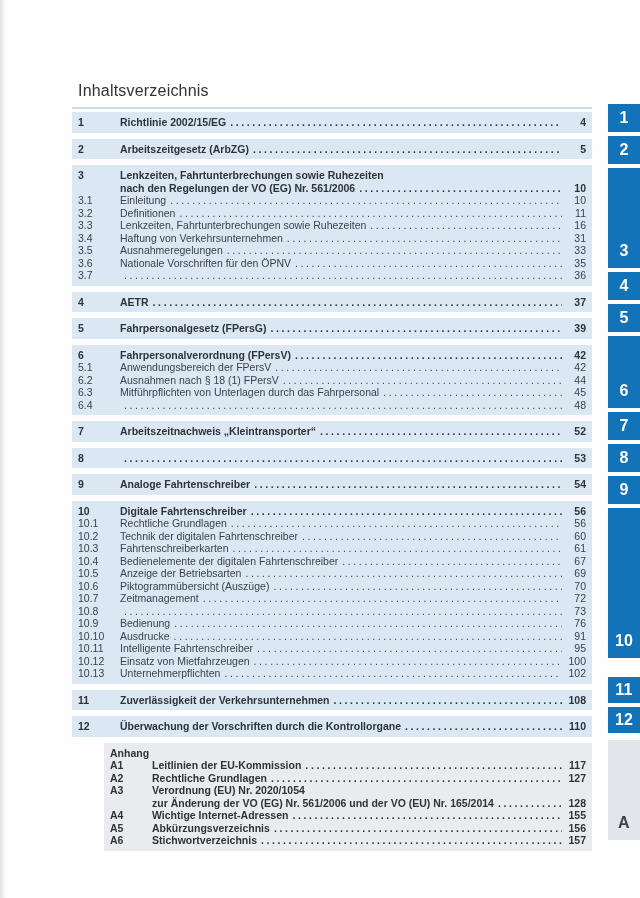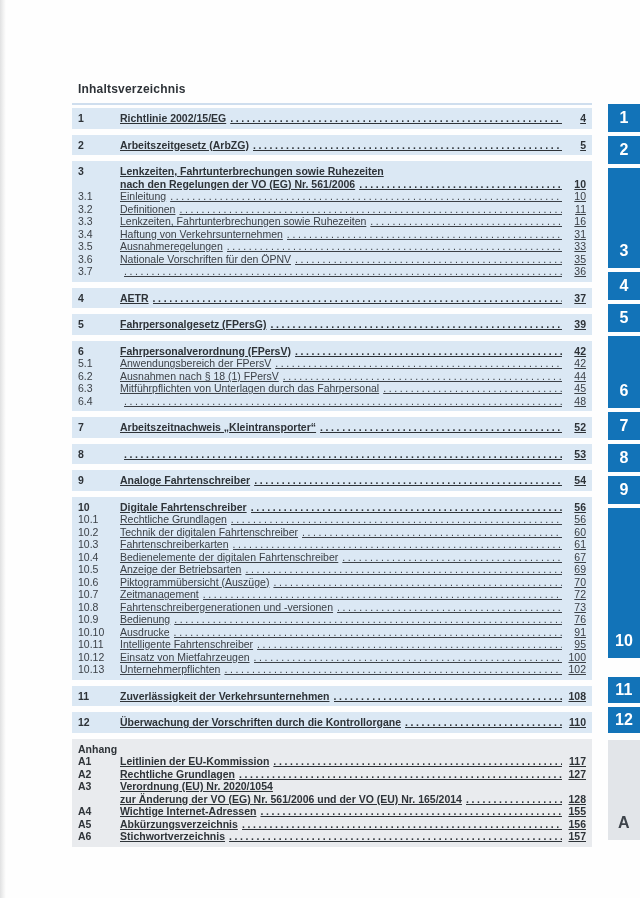--- a/index.html
+++ b/index.html
@@ -1,31 +1,31 @@
 <!DOCTYPE html>
 <html style="--tab-blue: #1273b8; --row-blue: #dbe8f4; --anhang-gray: #e9ebee; --tab-gray-bg: #e2e5e9; --tab-gray-text: #3e444b; --text-bold: #2e3338; --text-reg: #3c4147; --rule: #cfdeee;"><head>
 <meta charset="utf-8">
 <style>
   html,body{margin:0;padding:0;width:640px;height:898px;overflow:hidden;background:#ffffff;}
   body{font-family:"Liberation Sans","DejaVu Sans",sans-serif;-webkit-font-smoothing:antialiased;}
   .page{position:relative;width:640px;height:898px;background:#fefefe;}
   .scan-edge{position:absolute;left:0;top:0;width:6px;height:898px;
     background:linear-gradient(90deg,#d9dadb 0%,#efefef 55%,rgba(255,255,255,0) 100%);opacity:.8;}
   .content{position:absolute;left:72px;top:82px;width:520px;}
-  .title{margin:0 0 7px 6px;font-size:12px;font-weight:bold;letter-spacing:.2px;color:var(--text-bold);}
+  .title{margin:0 0 7px 6px;font-size:16px;font-weight:normal;letter-spacing:.2px;color:var(--text-bold);}
   .rule{height:2px;background:var(--rule);margin-bottom:3px;}
   .toc{display:block;}
   .section{background:var(--row-blue);padding:4px 6px;margin-bottom:6px;}
-  .section.gray{background:var(--anhang-gray);}
+  .section.gray{background:var(--anhang-gray);margin-left:32px;}
   .sec-label{font-weight:bold;font-size:10.5px;line-height:12.5px;color:var(--text-bold);}
   .row{display:flex;align-items:flex-start;font-size:10.5px;line-height:12.5px;color:var(--text-reg);}
   .row.bold{font-weight:bold;color:var(--text-bold);}
   .num{flex:0 0 42px;}
   .body{flex:1;min-width:0;}
-  .line{display:flex;align-items:flex-start;text-decoration:underline;}
+  .line{display:flex;align-items:flex-start;}
   .txt{white-space:nowrap;}
   .dots{flex:1;overflow:hidden;white-space:nowrap;letter-spacing:2.6px;margin:0 2px 0 4px;color:inherit;}
   .pg{flex:0 0 auto;min-width:22px;text-align:right;}
   .tabs{position:absolute;top:0;right:0;width:32px;height:898px;}
   .tab{position:absolute;right:0;width:32px;display:flex;justify-content:center;align-items:center;
     font-weight:bold;font-size:16px;letter-spacing:.2px;}
   .tab.blue{background:var(--tab-blue);color:#ffffff;}
   .tab.gray{background:var(--tab-gray-bg);color:var(--tab-gray-text);}
   .tab.tall{align-items:flex-end;padding-bottom:8px;box-sizing:border-box;}
 </style>
@@ -334,21 +334,20 @@
                 <span class="txt">Zeitmanagement</span>
                 <span class="dots" aria-hidden="true">........................................................................................................................</span>
                 <span class="pg">72</span>
               </div>
             </div>
           </div>
           <div class="row">
             <span class="num">10.8</span>
             <div class="body">
               <div class="line">
-                <span class="txt">Fahrtenschreibergenerationen und -versionen</span>
                 <span class="dots" aria-hidden="true">........................................................................................................................</span>
                 <span class="pg">73</span>
               </div>
             </div>
           </div>
           <div class="row">
             <span class="num">10.9</span>
             <div class="body">
               <div class="line">
                 <span class="txt">Bedienung</span>

